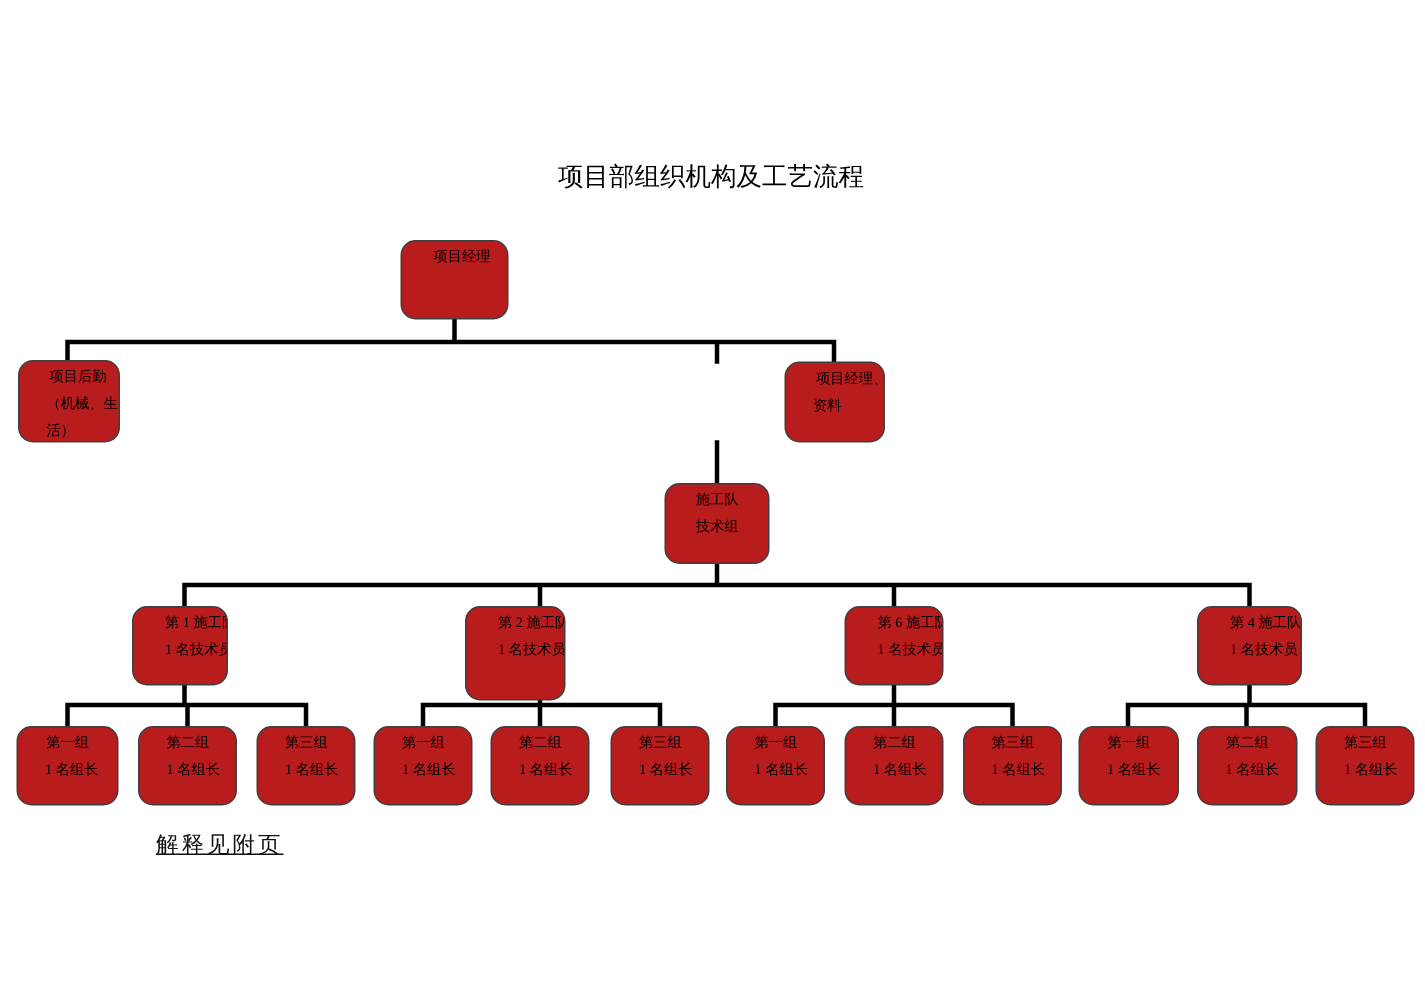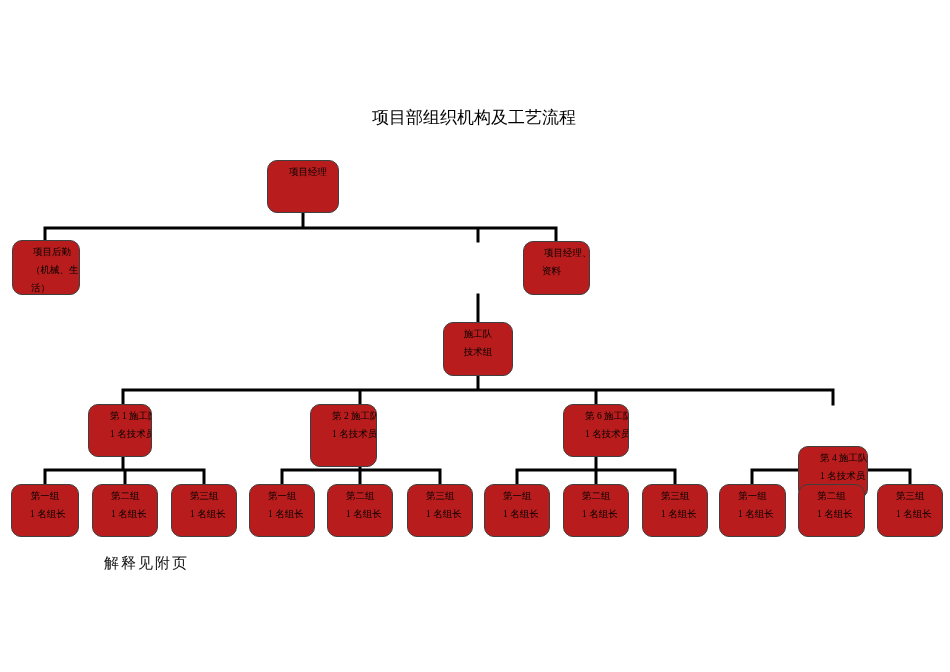--- a/index.html
+++ b/index.html
@@ -25,20 +25,21 @@
     color: #000000;
     margin-left: 20px;
   }
   .footer-note {
     position: absolute;
     left: 104px; top: 554px;
     font-size: 15px;
     letter-spacing: 2px;
     white-space: nowrap;
     color: #111111;
+    text-decoration: underline;
   }
   .node {
     position: absolute;
     box-sizing: border-box;
     background: #b91c1c;
     border: 1.5px solid #3f3f3f;
     border-radius: 10px;
     font-size: 9.5px;
     line-height: 18px;
     padding: 2px 18px;
@@ -103,21 +104,21 @@
     <span class="ln">1 名技术员</span>
   </div>
   <div class="node ta-left" style="left:310px; top:404px; width:67px; height:63px;">
     <span class="ln">第 2 施工队</span>
     <span class="ln">1 名技术员</span>
   </div>
   <div class="node ta-left" style="left:563px; top:404px; width:66px; height:53px;">
     <span class="ln">第 6 施工队</span>
     <span class="ln">1 名技术员</span>
   </div>
-  <div class="node ta-left" style="left:798px; top:404px; width:70px; height:53px;margin-top:42px;">
+  <div class="node ta-left" style="left:798px; top:404px; width:70px; height:53px;">
     <span class="ln">第 4 施工队</span>
     <span class="ln">1 名技术员</span>
   </div>
 
   <div class="node ta-center" style="left:11px; top:484px; width:68px; height:53px;">
     <span class="ln">第一组</span>
     <span class="ln">1 名组长</span>
   </div>
   <div class="node ta-center" style="left:92px; top:484px; width:66px; height:53px;">
     <span class="ln">第二组</span>

